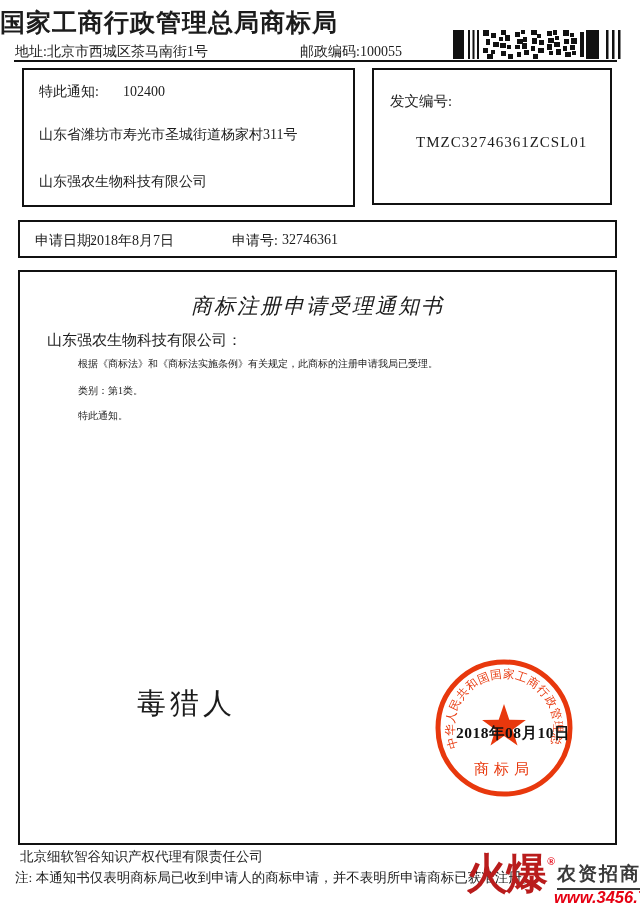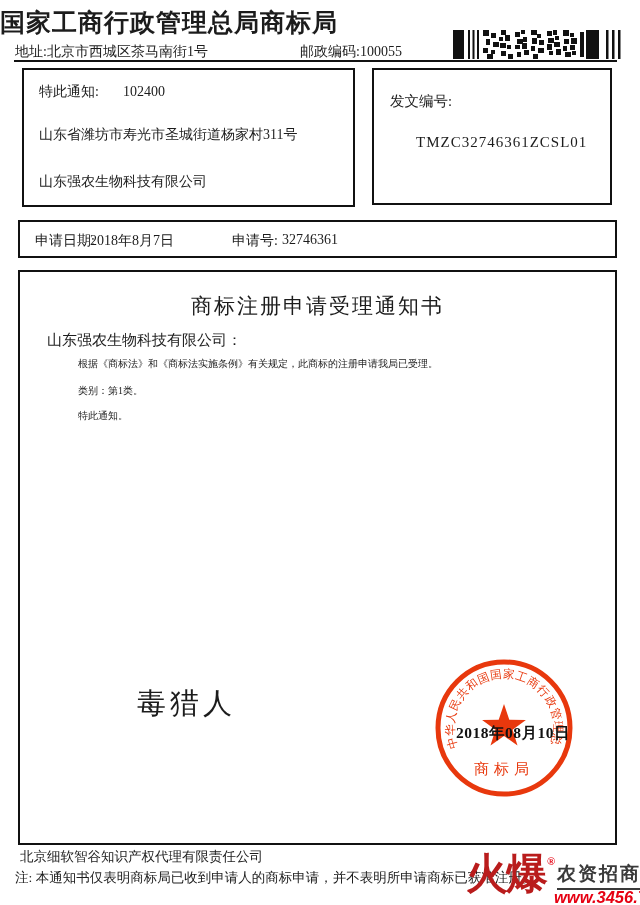--- a/index.html
+++ b/index.html
@@ -40,21 +40,21 @@
   .docnum-value { position: absolute; left: 42px; top: 64px; font-size: 15px; letter-spacing: 1px; }
   .application-box { left: 18px; top: 220px; width: 599px; height: 38px; font-size: 14px; }
   .application-box span { position: absolute; top: 10px; white-space: nowrap; }
   .ap-date-label { left: 15px; }
   .ap-date-value { left: 70px; }
   .ap-num-label { left: 212px; }
   .ap-num-value { left: 262px; }
   .notice-box { left: 18px; top: 270px; width: 599px; height: 575px; }
   .notice-title {
     position: absolute; top: 20px; left: 0; width: 100%;
-    text-align: center; font-size: 21px; letter-spacing: 2px;
+    text-align: center; font-size: 21px; letter-spacing: 2px; font-style: italic;
   }
   .notice-addressee { position: absolute; left: 27px; top: 59px; font-size: 15px; }
   .notice-p { position: absolute; left: 27px; font-size: 10px; white-space: nowrap; }
   .np1 { top: 85px; left: 58px; }
   .np2 { top: 112px; left: 58px; }
   .np3 { top: 137px; left: 58px; }
   .trademark-name {
     position: absolute; left: 117px; top: 412px;
     font-size: 29px; letter-spacing: 4px;
     font-family: "Liberation Sans", "DejaVu Sans", sans-serif;

